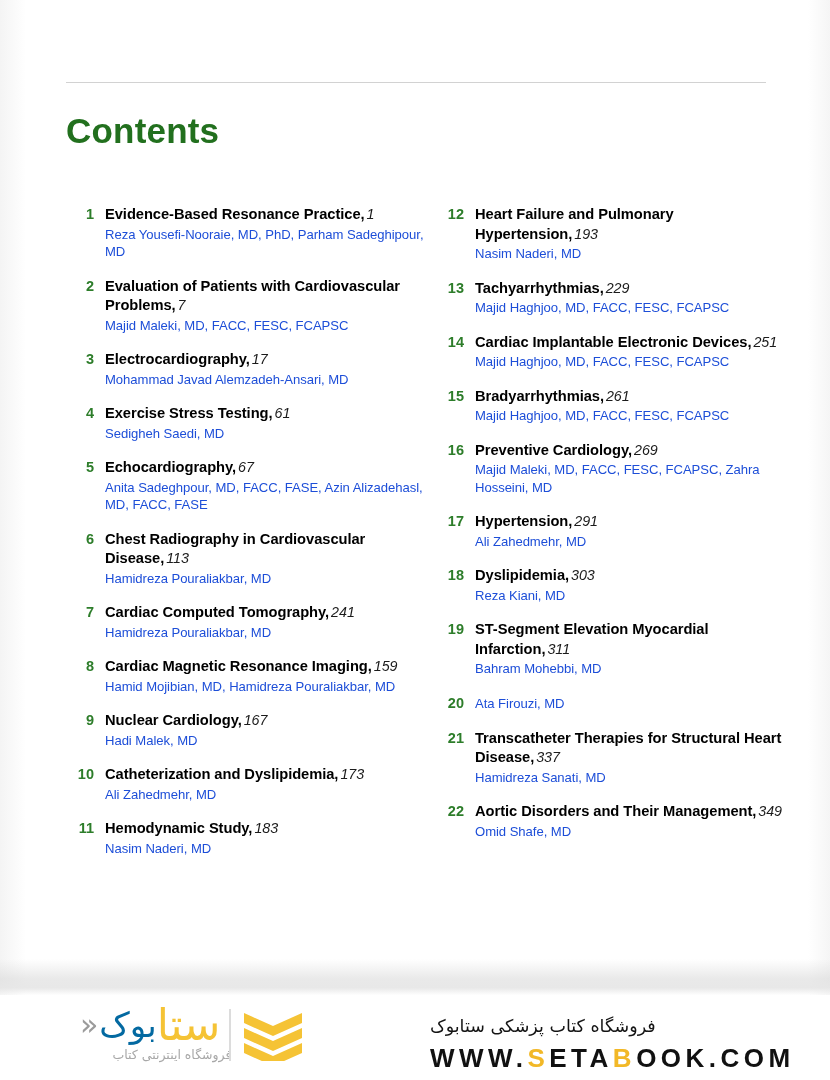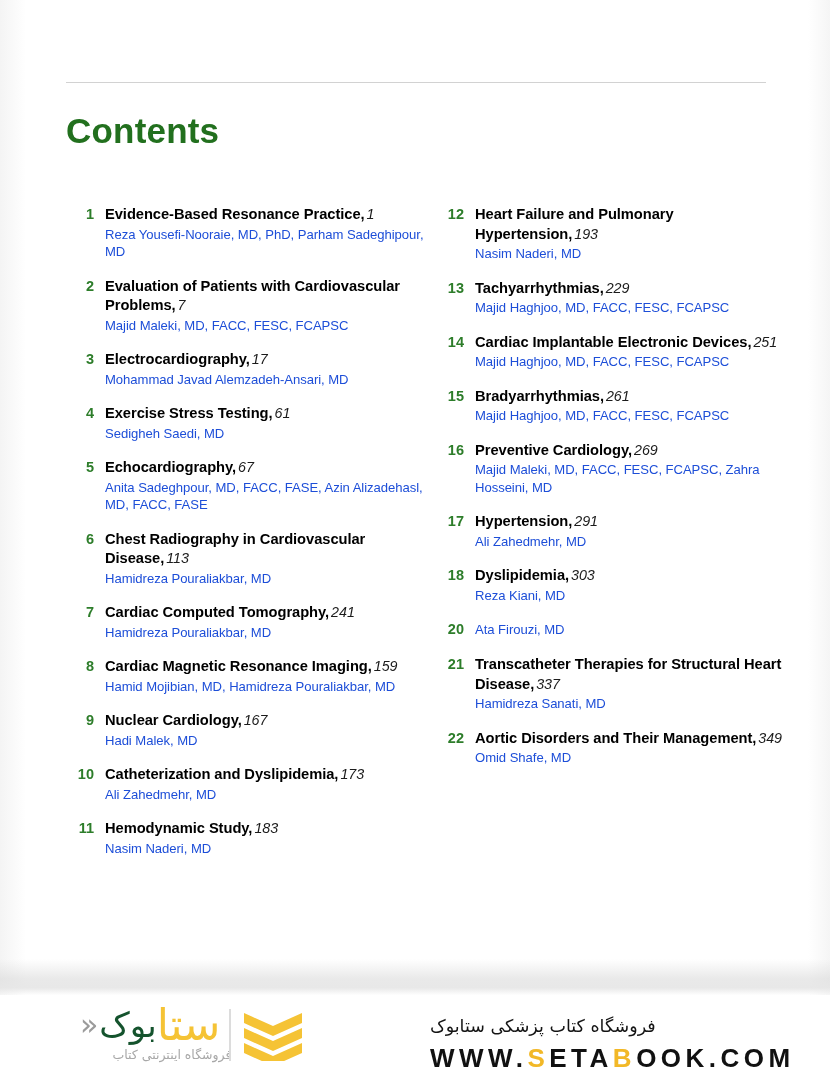--- a/index.html
+++ b/index.html
@@ -173,21 +173,21 @@
   .logo-word-seta {
     font-family: "DejaVu Sans", sans-serif;
     font-size: 44px;
     color: #f5c335;
     line-height: 40px;
     font-weight: normal;
   }
   .logo-word-book {
     font-family: "DejaVu Sans", sans-serif;
     font-size: 34px;
-    color: #14532d;
+    color: #0369a1;
     line-height: 40px;
     font-weight: normal;
   }
   .logo-chevrons {
     font-family: "DejaVu Sans", sans-serif;
     font-size: 30px;
     color: #9b9b9b;
     line-height: 40px;
     margin-right: 1px;
   }
@@ -403,20 +403,27 @@
       </div>
 
       <div class="toc-entry">
         <div class="entry-num">18</div>
         <div class="entry-body">
           <div class="entry-title"><span>Dyslipidemia,</span><span class="entry-page">303</span></div>
           <div class="entry-authors">Reza Kiani, MD</div>
         </div>
       </div>
 
+      <div class="toc-entry">
+        <div class="entry-num">19</div>
+        <div class="entry-body">
+          <div class="entry-title"><span>ST-Segment Elevation Myocardial Infarction,</span><span class="entry-page">311</span></div>
+          <div class="entry-authors">Bahram Mohebbi, MD</div>
+        </div>
+      </div>
 
       <div class="toc-entry">
         <div class="entry-num">20</div>
         <div class="entry-body">
           <div class="entry-authors">Ata Firouzi, MD</div>
         </div>
       </div>
 
       <div class="toc-entry">
         <div class="entry-num">21</div>

